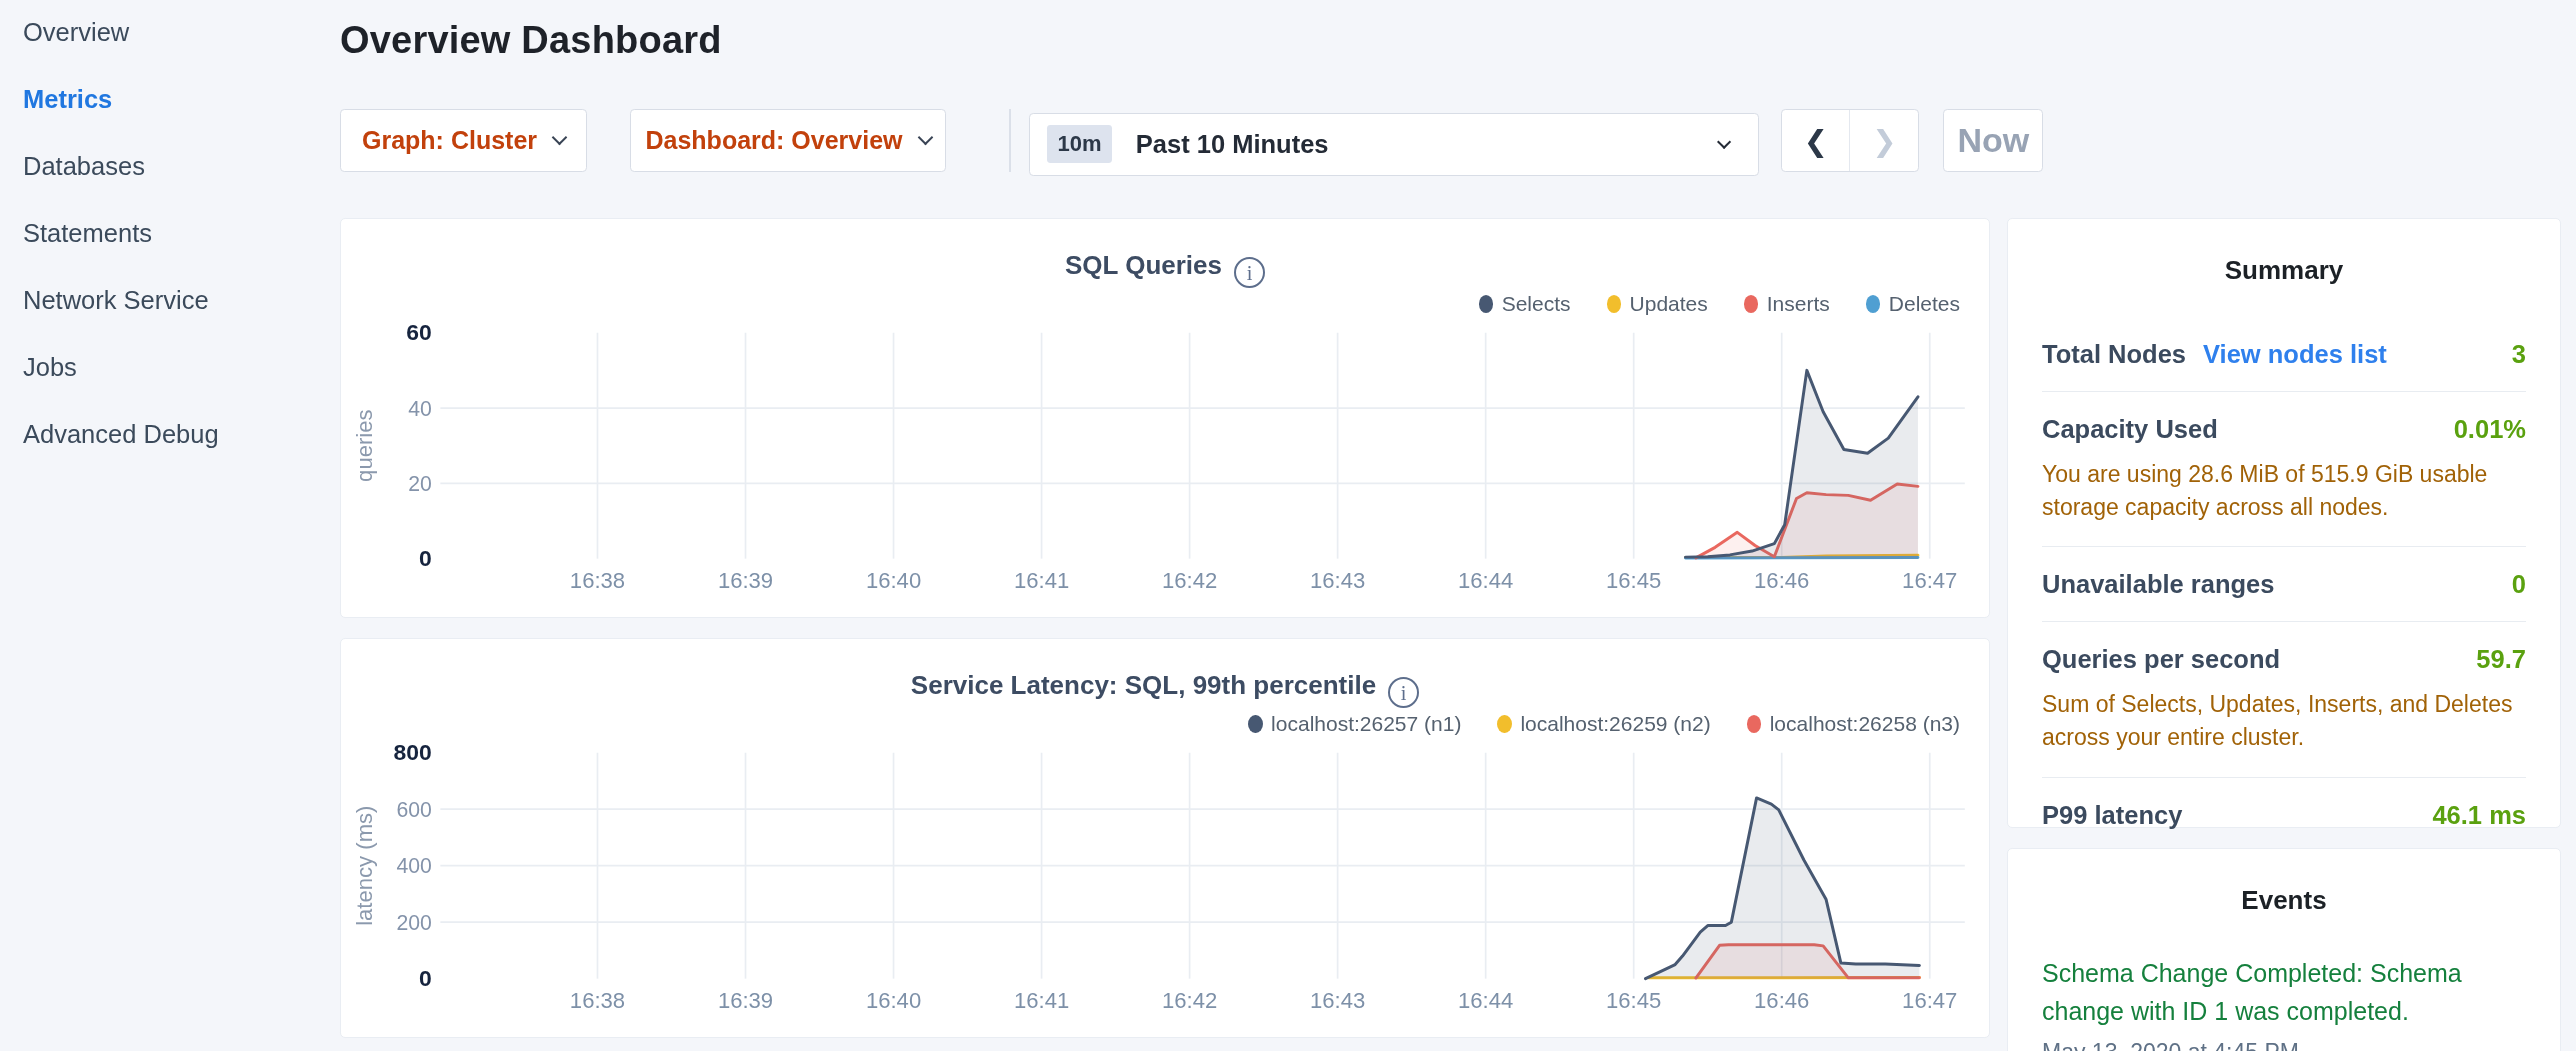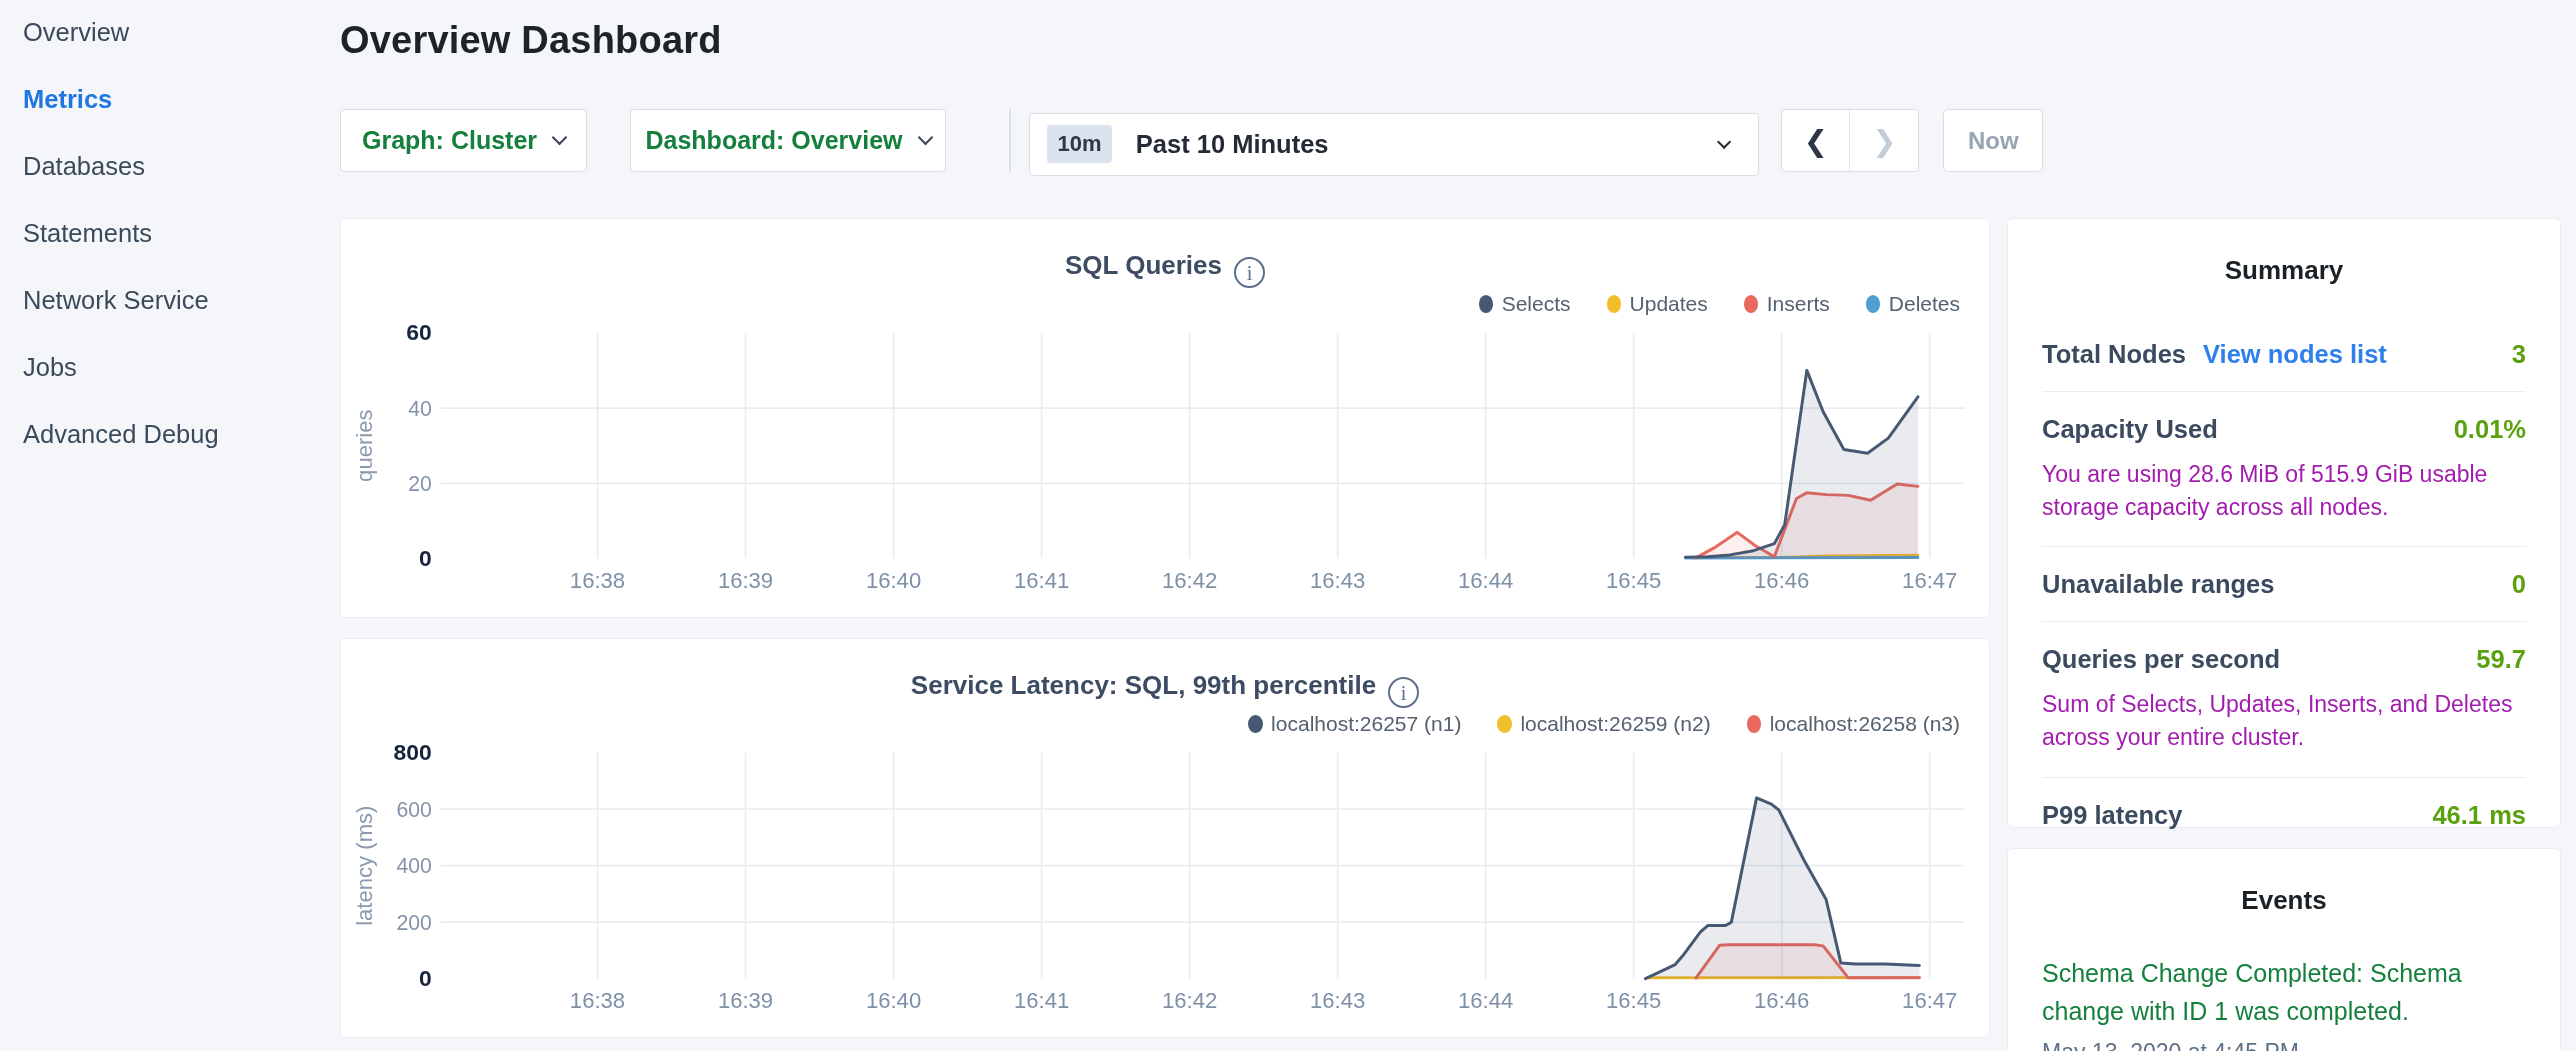--- a/index.html
+++ b/index.html
@@ -10,41 +10,41 @@
   #sidebar { position:absolute; left:0; top:0; width:340px; height:1051px; padding:18px 0 0 23px; }
   .nav-item { font-size:25.5px; line-height:28px; margin-bottom:39px; color:#3b4a5b; cursor:pointer; font-weight:400; }
   .nav-item.active { color:#2077e0; font-weight:700; }
 
   
   #main-header { position:absolute; left:340px; top:0; width:2236px; }
   #page-title { margin-top:18.7px; font-size:38px; font-weight:600; color:#1e2229; letter-spacing:0.2px; }
   #controls { position:absolute; left:0; top:109px; display:flex; align-items:center; height:63px; }
   .drop-btn { height:63px; background:#fff; border:1.7px solid #d8dde6; border-radius:4.3px;
               display:flex; align-items:center; justify-content:center; font-size:25px; font-weight:700;
-              color:#15803d; cursor:pointer; }
+              color:#c2410c; cursor:pointer; }
   #graph-dropdown { width:247px; }
   #dashboard-dropdown { width:316px; margin-left:43px; }
   .chev { width:11px; height:11px; border-right:2.6px solid #394455; border-bottom:2.6px solid #394455;
           transform:rotate(45deg); margin-left:17px; margin-top:-6.8px; }
   .v-divider { width:1.7px; height:63px; background:#dbe0e9; margin-left:63px; }
   #time-picker { width:730px; height:63px; margin-left:18.7px; background:#fff; border:1.7px solid #d8dde6;
                  border-radius:4.3px; display:flex; align-items:center; cursor:pointer; position:relative;margin-top:7px; }
   #time-badge { margin-left:17px; background:#dde3ee; border-radius:3.4px; padding:6px 10.2px;
                 font-size:22px; font-weight:700; color:#2c3848; }
   #time-label { margin-left:24px; font-size:25.5px; font-weight:700; color:#242b36; }
   #time-chev { position:absolute; right:29px; top:23px; width:10.2px; height:10.2px;
                border-right:2.1px solid #242b36; border-bottom:2.1px solid #242b36; transform:rotate(45deg); }
   #arrow-group { display:flex; margin-left:22px; height:63px; background:#fff; border:1.7px solid #d8dde6;
                  border-radius:4.3px; overflow:hidden; }
   .arrow-btn { width:68px; display:flex; align-items:center; justify-content:center; font-size:29px; font-weight:700; }
   #prev-btn { color:#2c3848; border-right:1.7px solid #e4e8ef; cursor:pointer; }
   #next-btn { color:#c3ccd9; }
   #now-btn { margin-left:24px; width:100px; height:63px; background:#fff; border:1.7px solid #d8dde6;
              border-radius:4.3px; display:flex; align-items:center; justify-content:center;
-             font-size:24px; font-weight:700; color:#98a3b4; }
+             font-size:34px; font-weight:700; color:#98a3b4; }
 
   
   #content { position:absolute; left:340px; top:218px; }
   .card { background:#fff; border:1.7px solid #e9edf3; border-radius:5.1px; position:absolute; }
   #chart-card-0 { left:0; top:0; width:1650px; height:400px; }
   #chart-card-1 { left:0; top:420px; width:1650px; height:400px; }
   .chart-title-row { position:absolute; top:31px; left:0; width:100%; text-align:center;
                      font-size:26px; font-weight:700; color:#3d4c63; }
   .info-icon { display:inline-block; width:31px; height:31px; border:2.1px solid #5d6e8c; border-radius:50%;
                font-size:20.4px; font-weight:400; color:#5d6e8c; line-height:28px; text-align:center;
@@ -57,21 +57,21 @@
   
   #summary-card { left:1667px; top:0; width:554px; height:610px; padding:0 34px; }
   .side-card-title { text-align:center; margin-top:36px; font-size:26px; font-weight:700; color:#1c2126; }
   #summary-rows { margin-top:31px; }
   .summary-row { padding:23px 0 22px 0; border-bottom:1.7px solid #e8ecf1; }
   .summary-row:last-child { border-bottom:none; }
   .summary-row-head { display:flex; align-items:baseline; }
   .summary-label { font-size:25.5px; font-weight:700; color:#3b4a5e; }
   .summary-link { font-size:25.5px; font-weight:700; color:#2f80ed; margin-left:17px; cursor:pointer; }
   .summary-value { margin-left:auto; font-size:25.5px; font-weight:700; color:#5aa10f; }
-  .summary-desc { margin-top:13.6px; font-size:23px; line-height:1.45; color:#a21caf; font-weight:400; }
+  .summary-desc { margin-top:13.6px; font-size:23px; line-height:1.45; color:#a16207; font-weight:400; }
   #events-card { left:1667px; top:630px; width:554px; height:281px; padding:0 34px; }
   .event-item { margin-top:39px; }
   .event-text { font-size:25px; line-height:1.5; color:#15803d; }
   .event-time { margin-top:8.5px; font-size:23px; color:#5f7186; }
 
   svg text { font-family:"Liberation Sans","DejaVu Sans",sans-serif; }
   .ytick-light { font-size:25px; fill:#8493aa; }
   .ytick-strong { font-size:27px; font-weight:700; fill:#16243e; }
   .xtick { font-size:26px; fill:#7d90a8; }
   .axis-title { font-size:26px; fill:#8b99ad; }

